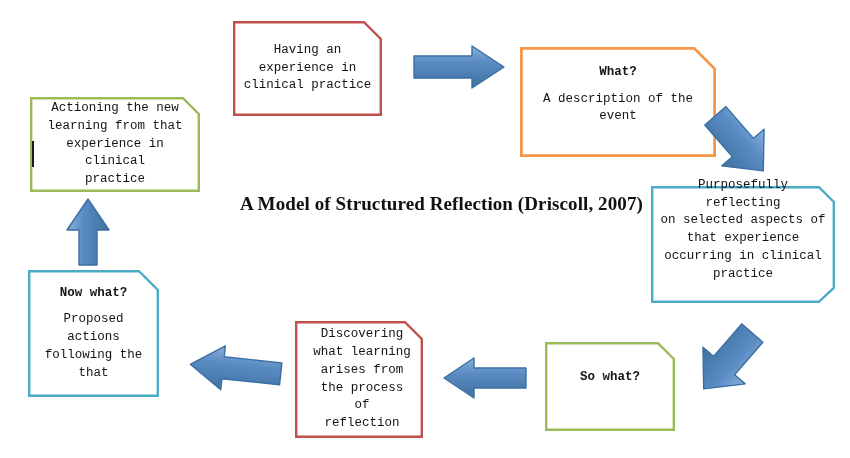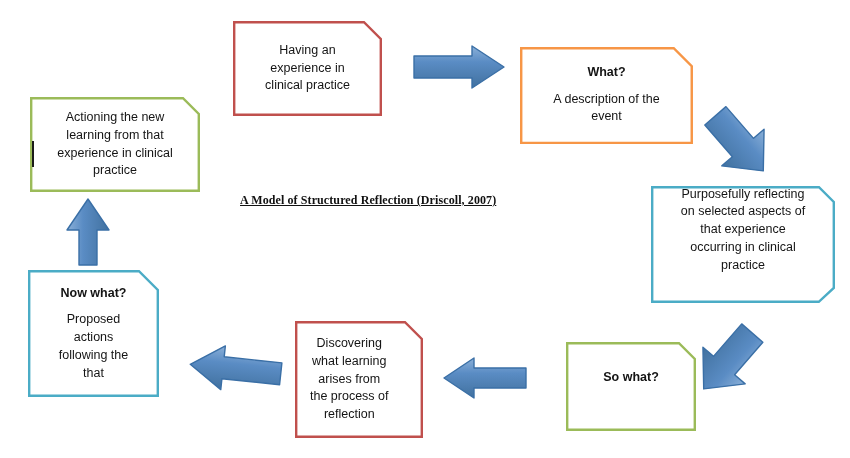--- a/index.html
+++ b/index.html
@@ -38,37 +38,36 @@
   }
   .note .bd { font-size: 12.5px; }
   .note.left-text { align-items: flex-start; text-align: left; }
 
   
   .note .edge {
     position: absolute;
     inset: 0;
     pointer-events: none;
   }
-  .note .inner { position: relative; z-index: 2; }
+  .note .inner { position: relative; z-index: 2; font-family: Liberation Mono, monospace; }
 
   
   .arrow {
     position: absolute;
     transform-origin: 50% 50%;
   }
   .arrow svg { display: block; overflow: visible; }
 
   
   #title {
     position: absolute;
     font-family: "Liberation Serif", serif;
     font-weight: bold;
-    font-size: 12px;
+    font-size: 19px;
     color: #111111;
-    text-decoration: underline;
     white-space: nowrap;
     letter-spacing: .1px;
   }
 
   
   #caret {
     position: absolute;
     width: 2px;
     background: #1a1a1a;
   }
@@ -82,21 +81,21 @@
     <svg class="edge" viewBox="0 0 149 95" preserveAspectRatio="none">
       <path d="M1.2,1.2 H131 L147.8,18 V93.8 H1.2 Z" fill="#ffffff" stroke="#C0504D" stroke-width="2.4" stroke-linejoin="miter"></path>
     </svg>
     <div class="inner">
       <div class="bd" style="white-space:pre-line;">Having an
 experience in
 clinical practice</div>
     </div>
   </div>
 
-  <div class="note" id="n1" style="left:520px; top:47px; width:173px; height:96px;">
+  <div class="note" id="n1" style="left:520px; top:47px; width:196px; height:96px;">
     <svg class="edge" viewBox="0 0 171 96" preserveAspectRatio="none">
       <path d="M1.2,1.2 H152 L169.8,19 V94.8 H1.2 Z" fill="#ffffff" stroke="#F79646" stroke-width="2.4" stroke-linejoin="miter"></path>
     </svg>
     <div class="inner">
       <div class="hd">What?</div>
       <div class="bd" style="white-space:pre-line;">A description of the
 event</div>
     </div>
   </div>
 
@@ -106,21 +105,21 @@
     </svg>
     <div class="inner">
       <div class="bd" style="white-space:pre-line;">Purposefully reflecting
 on selected aspects of
 that experience
 occurring in clinical
 practice</div>
     </div>
   </div>
 
-  <div class="note" id="n3" style="left:566px; top:342px; width:130px; height:80px;">
+  <div class="note" id="n3" style="left:545px; top:342px; width:130px; height:80px;">
     <svg class="edge" viewBox="0 0 130 89" preserveAspectRatio="none">
       <path d="M1.2,1.2 H113 L128.8,17 V87.8 H1.2 Z" fill="#ffffff" stroke="#9BBB59" stroke-width="2.4" stroke-linejoin="miter"></path>
     </svg>
     <div class="inner">
       <div class="hd">So what?</div>
     </div>
   </div>
 
   <div class="note left-text" id="n4" style="left:295px; top:321px; width:128px; height:117px;">
     <svg class="edge" viewBox="0 0 128 117" preserveAspectRatio="none">

